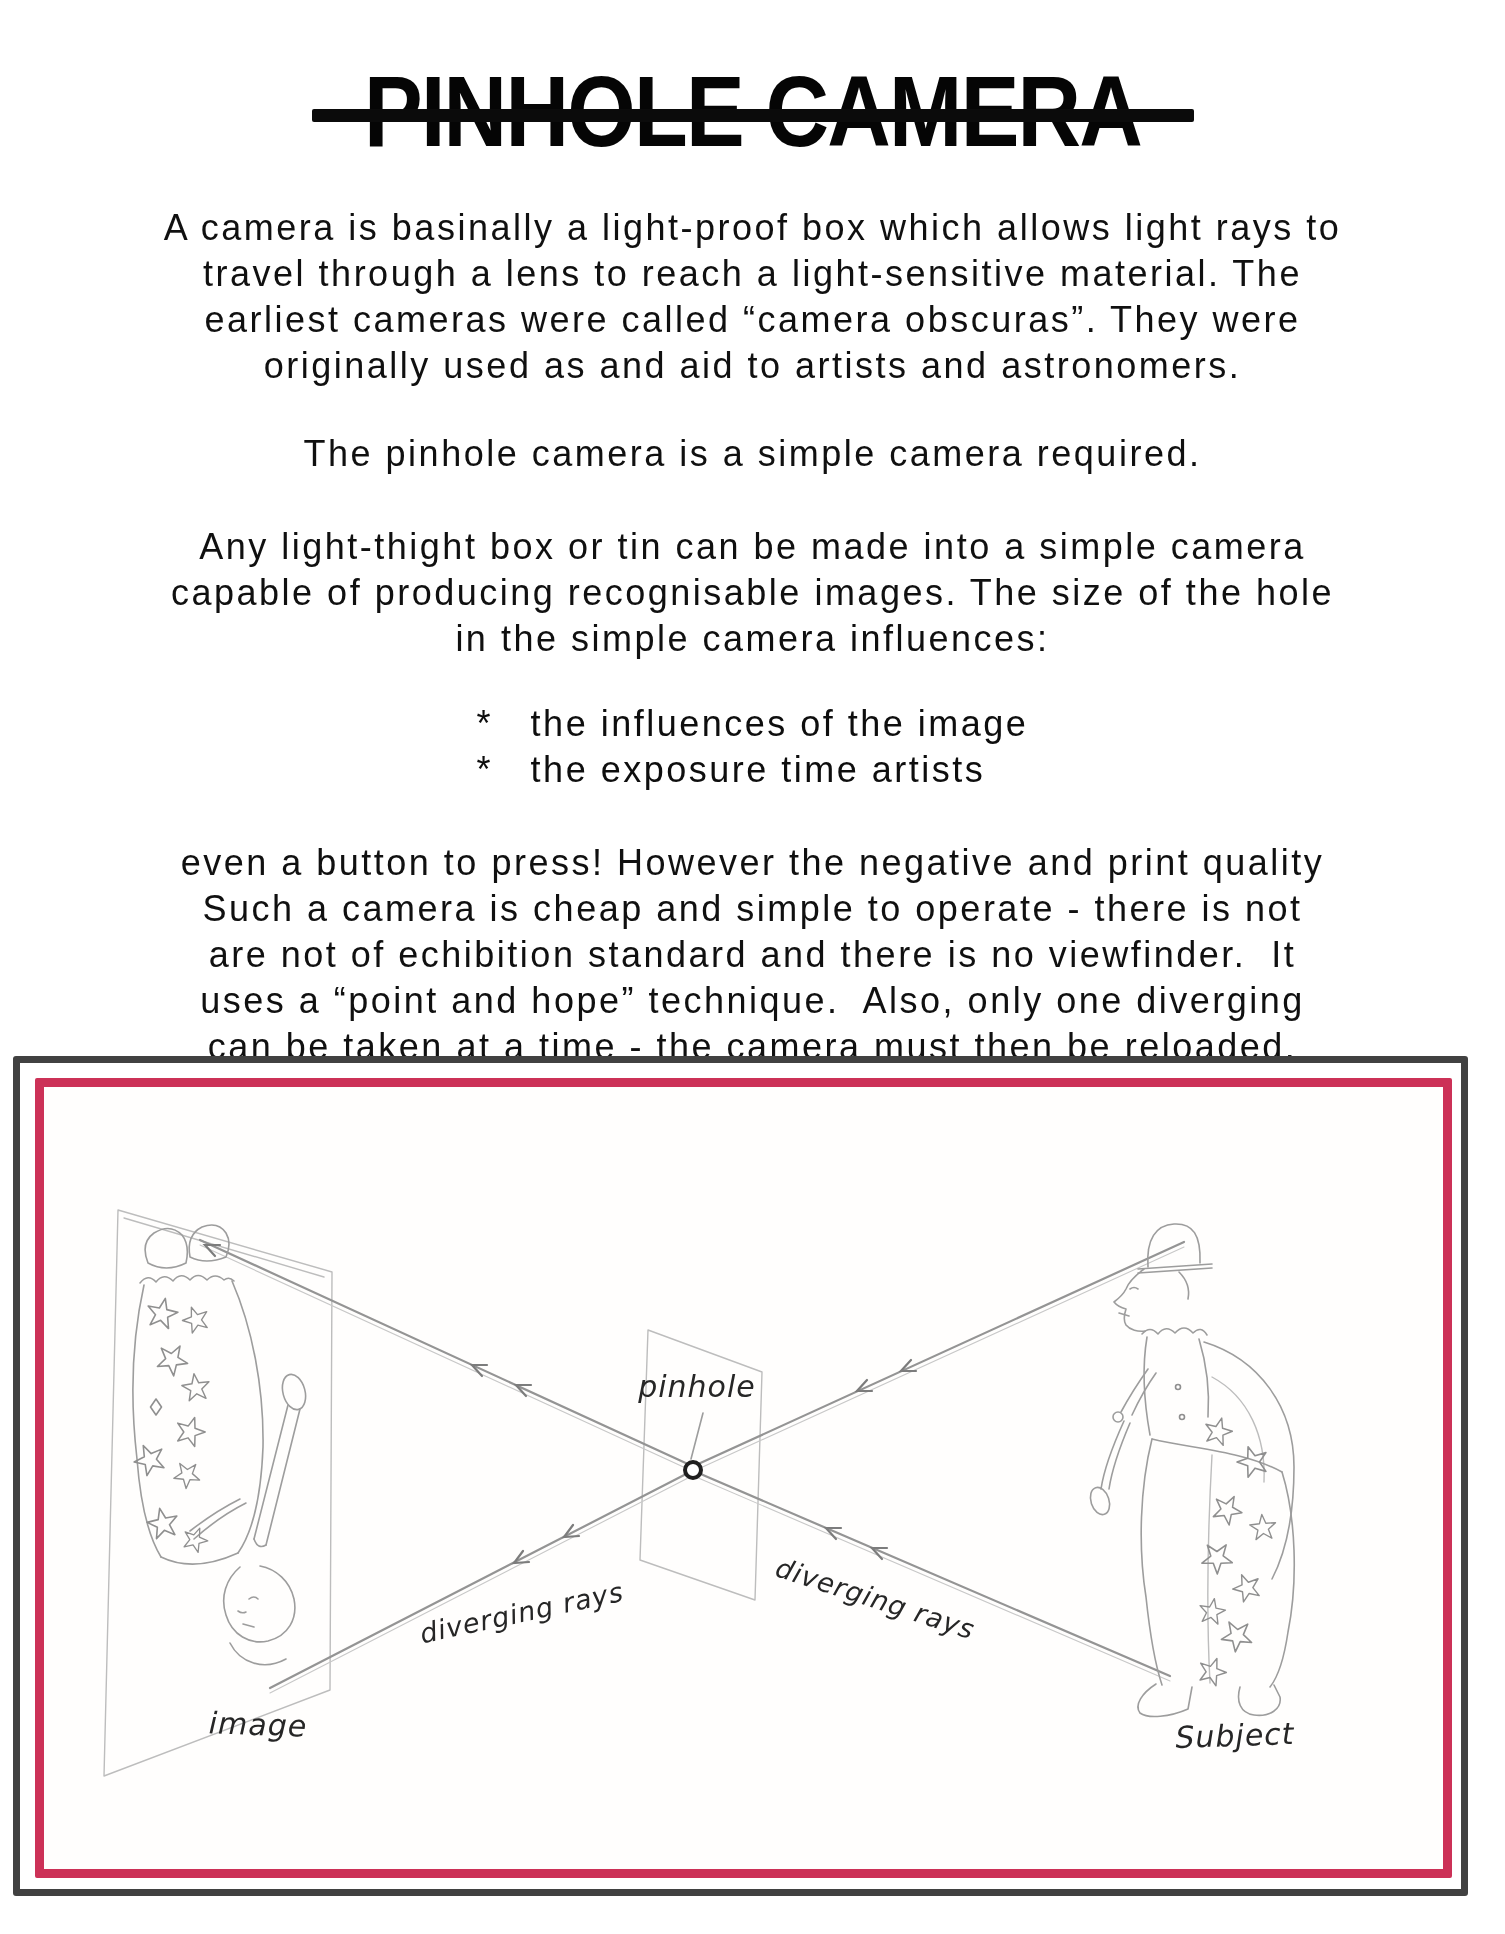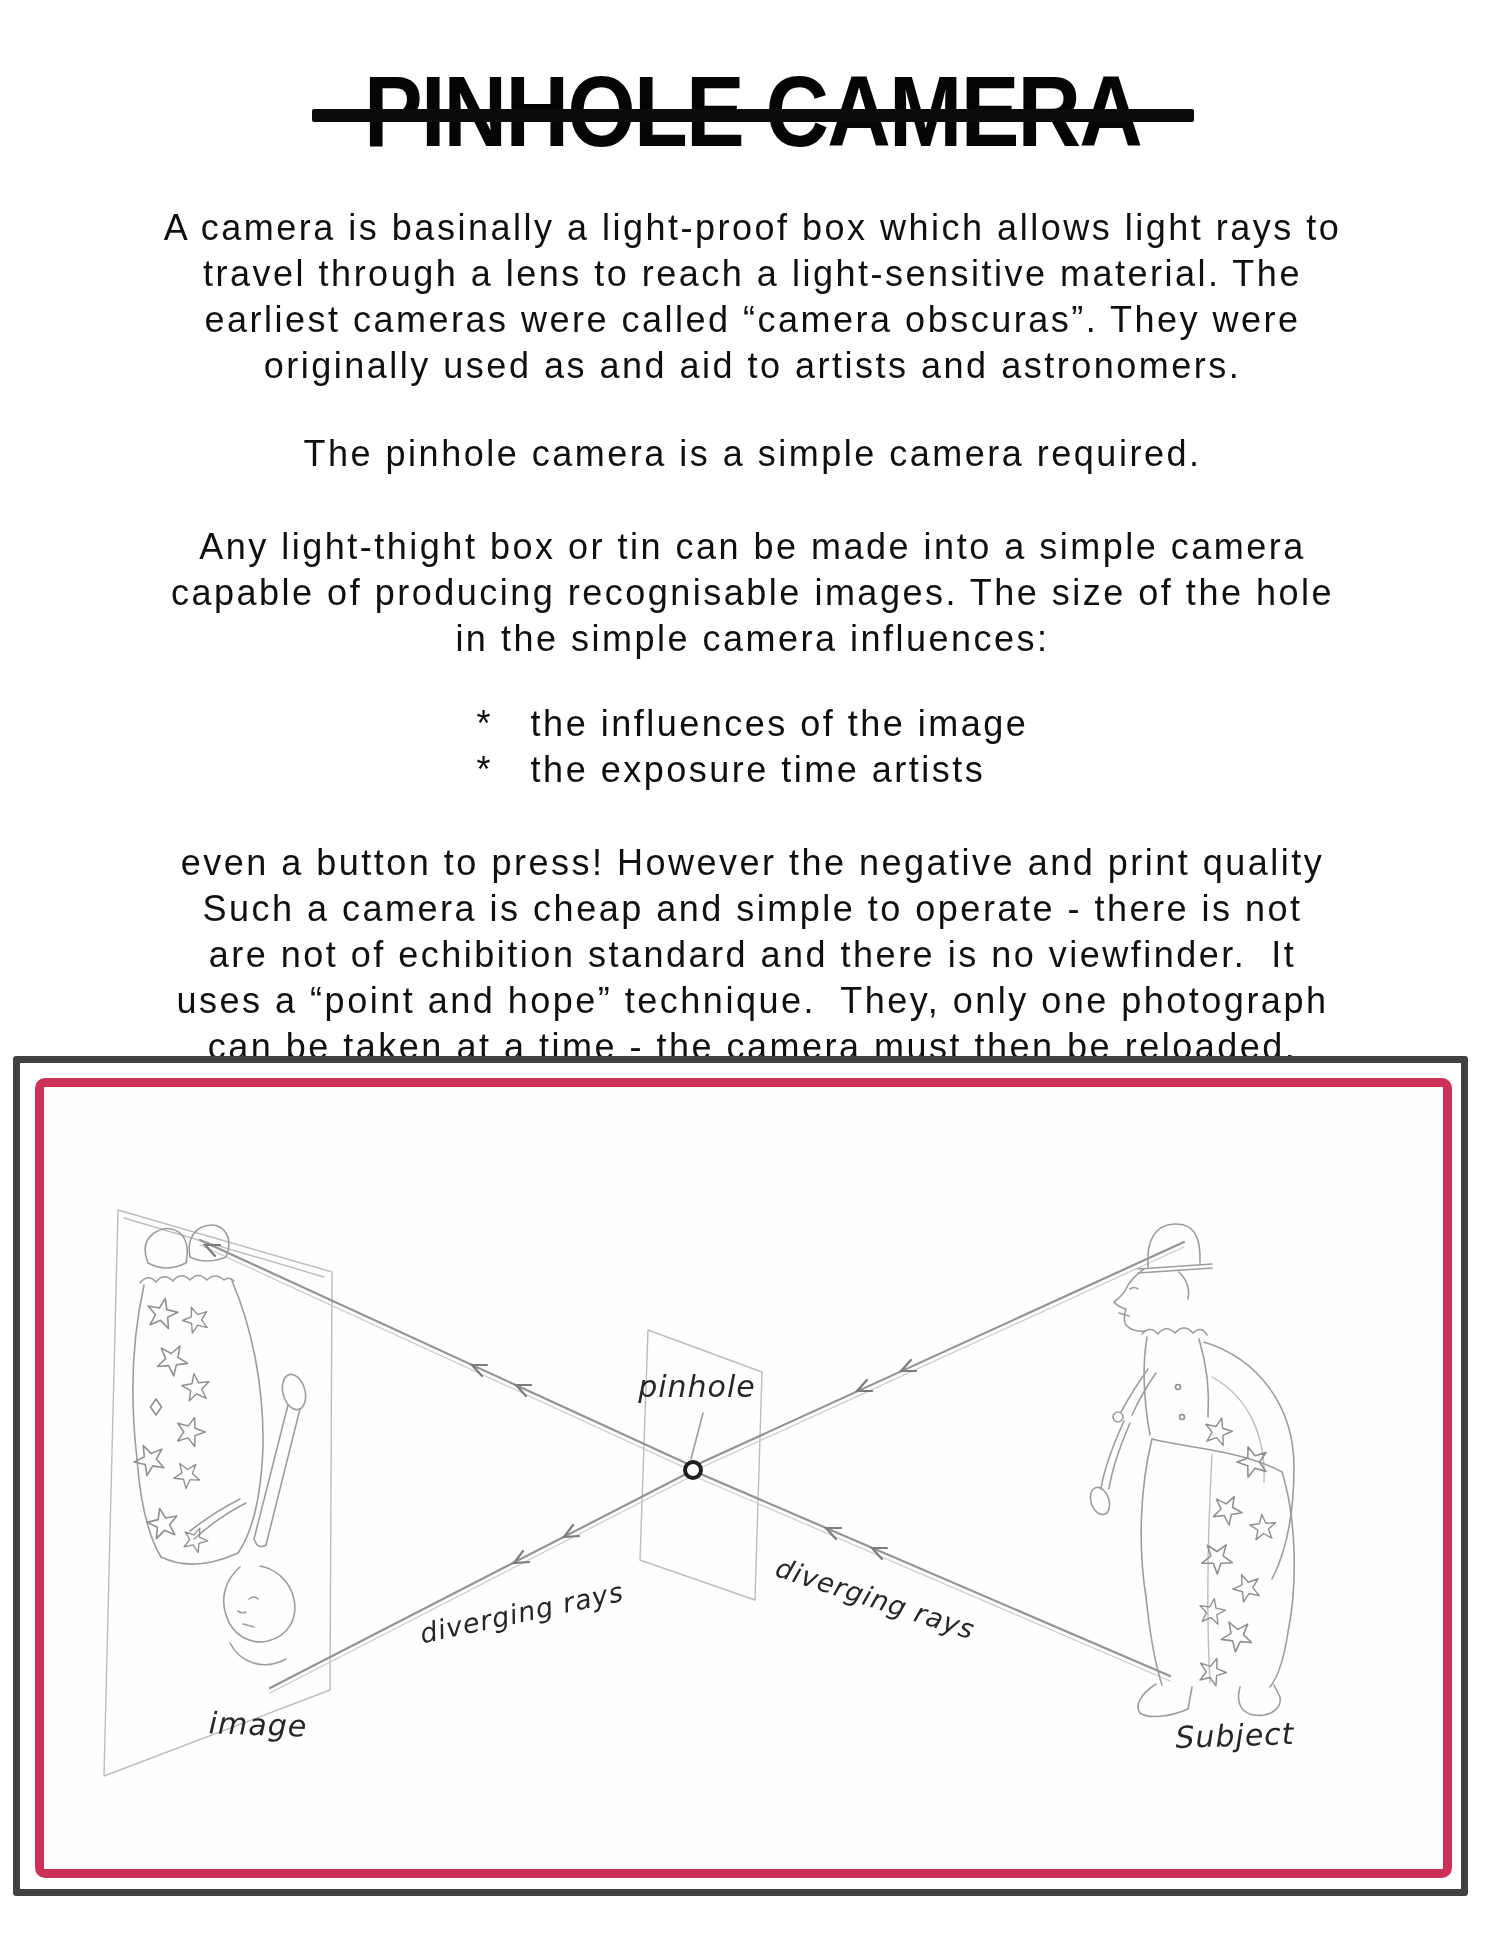--- a/index.html
+++ b/index.html
@@ -34,21 +34,21 @@
   .bullet-marker { display:inline-block; width:24px; }
   .bullet-gap { display:inline-block; width:30px; }
 
   
   .frame-outer {
     position:absolute; left:13px; top:1056px; width:1455px; height:840px;
     border:7px solid #414141; background:#ffffff; border-radius:3px;
   }
   .frame-inner {
     position:absolute; left:15px; top:15px; width:1417px; height:800px;
-    border:9px solid #cc3157; background:#fffefd; border-radius:10px;
+    border:9px solid #cc3157; background:#fffefd; border-radius:2px;
   }
   .sketch-svg { position:absolute; left:0; top:0; }
 
   .ray  { stroke:#949494; stroke-width:2.2; stroke-linecap:round; fill:none; }
   .ray2 { stroke:#c8c8c8; stroke-width:1.1; stroke-linecap:round; fill:none; }
   .arr  { stroke:#7c7c7c; stroke-width:2.2; fill:none; stroke-linecap:round; }
   .sk   { stroke:#9d9d9d; stroke-width:1.6; fill:none; stroke-linejoin:round; stroke-linecap:round; }
   .skf  { stroke:#bdbdbd; stroke-width:1.4; fill:none; stroke-linejoin:round; stroke-linecap:round; }
   .star { stroke:#8f8f8f; stroke-width:1.6; fill:none; stroke-linejoin:round; }
   .hand { font-family:"DejaVu Sans", sans-serif; font-style:italic; font-size:27px;
@@ -85,21 +85,21 @@
   <div class="bullets-inner">
     <div class="bullet-row"><span class="bullet-marker">*</span><span class="bullet-gap"></span><span>the influences of the image</span></div>
     <div class="bullet-row"><span class="bullet-marker">*</span><span class="bullet-gap"></span><span>the exposure time artists</span></div>
   </div>
 </div>
 
 <div class="abs para p4">
   <div class="line">even a button to press! However the negative and print quality</div>
   <div class="line">Such a camera is cheap and simple to operate - there is not</div>
   <div class="line">are not of echibition standard and there is no viewfinder.  It</div>
-  <div class="line">uses a “point and hope” technique.  They, only one photograph</div>
+  <div class="line">uses a “point and hope” technique.  Also, only one diverging</div>
   <div class="line">can be taken at a time - the camera must then be reloaded.</div>
 </div>
 
 <div class="frame-outer">
   <div class="frame-inner">
     <svg class="sketch-svg" width="1399" height="782" viewBox="0 0 1399 782">
       <defs>
         <path id="star" d="M0,-16 L3.8,-5.3 L15.2,-4.9 L6.2,2 L9.4,12.9 L0,6.5 L-9.4,12.9 L-6.2,2 L-15.2,-4.9 L-3.8,-5.3 Z"></path>
         <path id="diamond" d="M0,-8 L5.5,0 L0,8 L-5.5,0 Z"></path>
       </defs>

